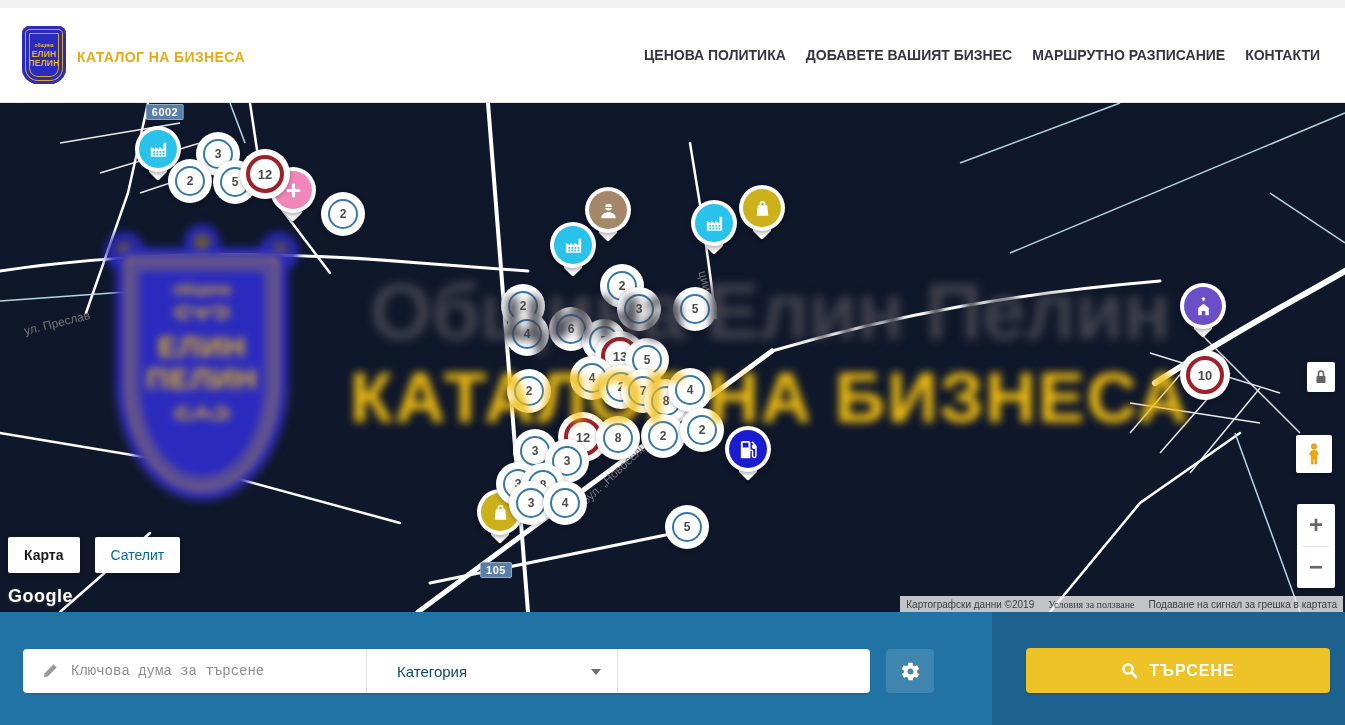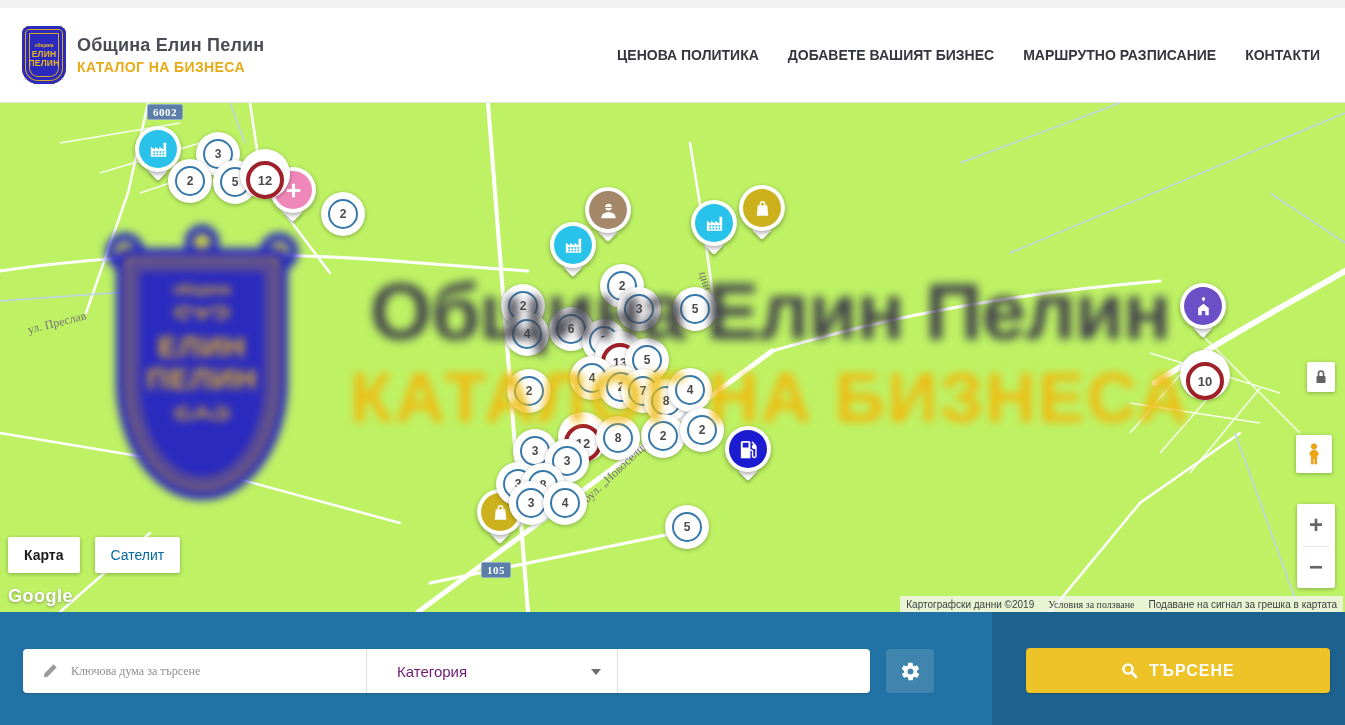--- a/index.html
+++ b/index.html
@@ -12,25 +12,25 @@
             border-bottom:1px solid #e3e3e3; z-index:40; display:flex; align-items:center; }
   .brand { display:flex; align-items:center; margin-left:22px; cursor:pointer; }
   .mini-crest { width:44px; height:58px; background:#2a2abf; border-radius:8px 8px 16px 16px;
                 box-shadow: inset 0 0 0 3px #2a2abf, inset 0 0 0 4px #d9a91f, inset 0 0 0 7px #2a2abf, inset 0 0 0 8px #d9a91f;
                 display:flex; flex-direction:column; align-items:center; justify-content:center; color:#e8b722; }
   .mini-crest .tiny { font-size:5px; font-weight:bold; margin-bottom:2px; }
   .mini-crest .ln { font-size:8.5px; font-weight:bold; line-height:9px; letter-spacing:.2px;text-align:center; }
   .brand-text { margin-left:11px; }
   .brand-title { font-size:18px; font-weight:bold; color:#4b4b55; letter-spacing:.2px; }
   .brand-sub { font-size:14px; font-weight:bold; color:#e9ab15; letter-spacing:.4px; margin-top:3px; }
-  .nav { margin-left:auto; margin-right:25px; display:flex; gap:29px; }
+  .nav { margin-left:auto; margin-right:25px; display:flex; gap:20px; }
   .nav-item { font-size:14px; font-weight:bold; color:#35353f; letter-spacing:0; cursor:pointer; white-space:nowrap; }
 
   
-  .map { position:absolute; left:0; top:103px; width:1345px; height:509px; background:#bef264;font-family:Liberation Serif, serif; }
+  .map { position:absolute; left:0; top:103px; width:1345px; height:509px; background:#0f172a; }
   .map svg.roads { position:absolute; left:0; top:0; }
   .road-label { position:absolute; transform:translate(-50%,-50%); background:#5b7ea8; color:#fff;
                 font-size:11px; font-weight:bold; padding:1px 5px; border-radius:2px; z-index:2;
                 border:1px solid rgba(255,255,255,.35); letter-spacing:.5px;}
   .street-label { position:absolute; color:#767676; font-size:12px; z-index:2; white-space:nowrap; }
 
   
   .markers { position:absolute; left:0; top:0; width:1345px; height:725px; z-index:3; pointer-events:none; }
   .pin { position:absolute; width:46px; height:46px; margin:-26px 0 0 -23px; border-radius:50%;
          background:#fff; box-shadow:0 2px 5px rgba(0,0,0,.35); pointer-events:auto; cursor:pointer; }
@@ -38,21 +38,21 @@
                 transform:translateX(-50%) rotate(45deg); border-radius:2px; z-index:-1;
                 box-shadow:2px 2px 3px rgba(0,0,0,.25); }
   .pin .disc { position:absolute; inset:4px; border-radius:50%; display:flex; align-items:center; justify-content:center; }
   .pin .disc svg { width:23px; height:23px; }
   .cluster { position:absolute; width:44px; height:44px; margin:-22px 0 0 -22px; border-radius:50%; background:#fff;
              box-shadow:0 1px 4px rgba(0,0,0,.3); display:flex; align-items:center; justify-content:center;
              pointer-events:auto; cursor:pointer; }
   .cluster .ring { width:30px; height:30px; border-radius:50%; border:2.5px solid #3878a8;
                    display:flex; align-items:center; justify-content:center;
                    font-size:12px; font-weight:bold; color:#4a4a4a; }
-  .cluster.red { width:50px; height:50px; margin:-25px 0 0 -25px;align-items:flex-end; }
+  .cluster.red { width:50px; height:50px; margin:-25px 0 0 -25px; }
   .cluster.red .ring { width:38px; height:38px; border-width:4px; border-color:#9e2028; font-size:13px; }
 
   
   .watermark { position:absolute; left:0; top:0; width:1345px; height:725px; z-index:5; pointer-events:none; }
   .wm-title { position:absolute; left:770px; top:266px; transform:translateX(-50%); white-space:nowrap;
               font-size:80px; font-weight:bold; color:#41414b; letter-spacing:-1px; filter:blur(5px); }
   .wm-sub { position:absolute; left:770px; top:358px; transform:translateX(-50%); white-space:nowrap;
             font-size:70px; font-weight:bold; color:#eebc12; letter-spacing:2px; filter:blur(4px); }
   .crest { position:absolute; left:95px; top:222px; width:214px; height:288px; filter:blur(4px); }
   .crest .curls { position:absolute; left:0; top:0; }
@@ -86,28 +86,28 @@
   .zdiv { height:1px; background:#e6e6e6; margin:0 6px; }
 
   
   .bottombar { position:absolute; left:0; top:612px; width:1345px; height:113px; background:#2173a5; z-index:20; }
   .bottombar .right-panel { position:absolute; left:992px; top:0; width:353px; height:113px; background:#1d618e; }
   .searchbar { position:absolute; left:23px; top:649px; width:847px; height:44px; background:#fff; border-radius:4px;
                display:flex; align-items:stretch; z-index:21; box-shadow:0 1px 2px rgba(0,0,0,.15); }
   .sb-field { display:flex; align-items:center; position:relative; }
   .sb-keyword { width:343px; padding-left:18px; }
   .sb-keyword svg { flex:0 0 auto; margin-right:12px; }
-  .sb-keyword input { border:none; outline:none; width:270px; font-family:Liberation Serif, serif;
-                      font-size:12px; color:#555; background:transparent; }
+  .sb-keyword input { border:none; outline:none; width:270px; font-family:Liberation Mono, monospace;
+                      font-size:14px; color:#555; background:transparent; }
   .sb-keyword input::placeholder { color:#8f8f8f; }
   .sb-divider { width:1px; background:#ddd; margin:0; }
   .sb-select { cursor:pointer; }
   .sb-cat { width:250px; padding-left:18px; }
   .sb-loc { width:253px; padding-left:18px; }
-  .sb-select .val { font-size:15px; color:#701a75;padding-left:12px; }
+  .sb-select .val { font-size:15px; color:#0c4a6e;padding-left:12px; }
   .sb-arrow { position:absolute; right:16px; top:50%; margin-top:-2px; width:0; height:0;
               border-left:5px solid transparent; border-right:5px solid transparent; border-top:6px solid #6d6d6d; }
   .gear-btn { position:absolute; left:886px; top:649px; width:48px; height:44px; background:#3f85ad; border:none;
               border-radius:4px; z-index:21; display:flex; align-items:center; justify-content:center; cursor:pointer; }
   .gear-btn svg { width:21px; height:21px; }
   .search-btn { position:absolute; left:1026px; top:648px; width:304px; height:45px; background:#edc327; border:none;
                 border-radius:4px; z-index:21; display:flex; align-items:center; justify-content:center; gap:11px;
                 cursor:pointer; box-shadow:0 1px 2px rgba(0,0,0,.2); }
   .search-btn .lbl { font-family:"Liberation Sans",sans-serif; font-size:16px; font-weight:bold; color:#fff; letter-spacing:1px; }
 </style>
@@ -118,21 +118,20 @@
 
   <div class="topstrip"></div>
   <div class="header">
     <div class="brand">
       <div class="mini-crest">
         <div class="tiny">община</div>
         <div class="ln">ЕЛИН</div>
         <div class="ln">ПЕЛИН</div>
       </div>
       <div class="brand-text">
-        <div class="brand-title">Община Елин Пелин</div>
         <div class="brand-sub">КАТАЛОГ НА БИЗНЕСА</div>
       </div>
     </div>
     <div class="nav">
       <div class="nav-item">ЦЕНОВА ПОЛИТИКА</div>
       <div class="nav-item">ДОБАВЕТЕ ВАШИЯТ БИЗНЕС</div>
       <div class="nav-item">МАРШРУТНО РАЗПИСАНИЕ</div>
       <div class="nav-item">КОНТАКТИ</div>
     </div>
   </div>

